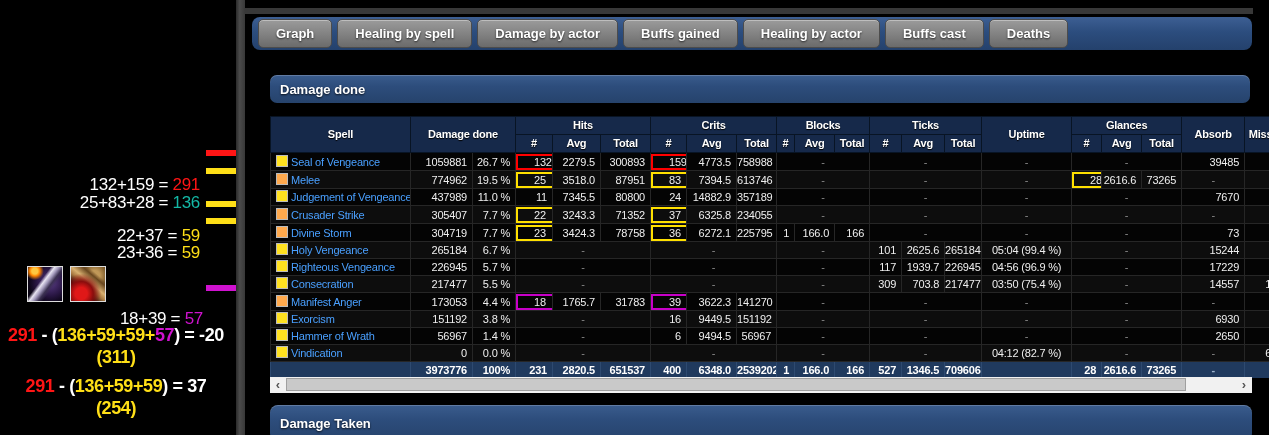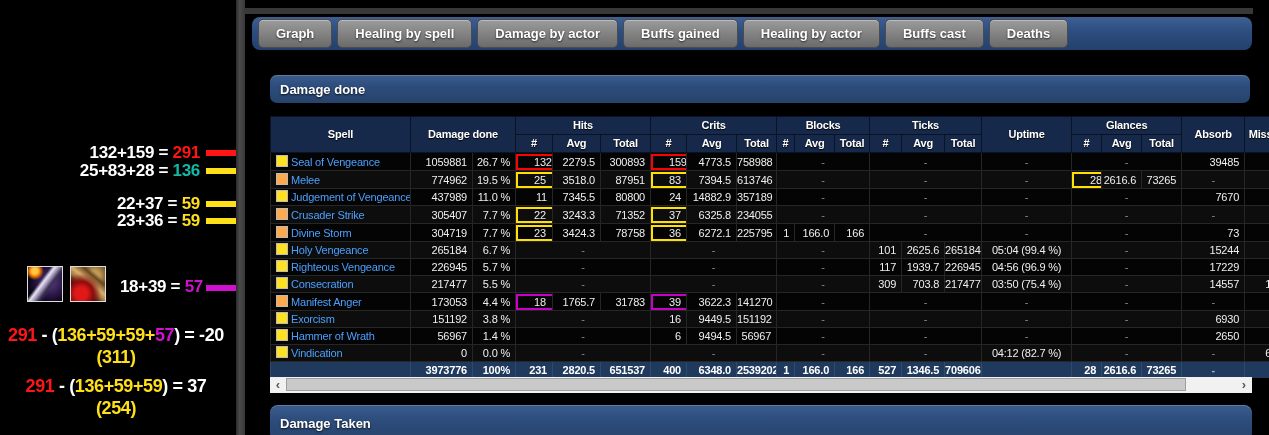--- a/index.html
+++ b/index.html
@@ -2,21 +2,21 @@
 <html><head>
 <meta charset="utf-8">
 <style>
   html,body{margin:0;padding:0;}
   body{
     width:1269px;height:435px;position:relative;overflow:hidden;
     background:#000;font-family:"Liberation Sans",sans-serif;
   }
   
   .ann{position:absolute;right:1069px;text-align:right;white-space:nowrap;
-       font-weight:bold;font-size:17px;letter-spacing:-0.3px;color:#fff;}
+       font-weight:normal;font-size:17px;letter-spacing:-0.3px;color:#fff;margin-top:32px;}
   #calc-seal{top:143px;}
   #calc-melee{top:161px;}
   #calc-crusader{top:194px;}
   #calc-divine{top:211px;}
   #calc-manifest{top:277px;right:1066px;}
   .formula{position:absolute;left:0;width:232px;text-align:center;
            font-weight:bold;font-size:18px;letter-spacing:-0.4px;line-height:22px;color:#fff;}
   #formula-1{top:324px;}
   #formula-2{top:375px;}
   .arrow{position:absolute;width:60px;height:16px;}

